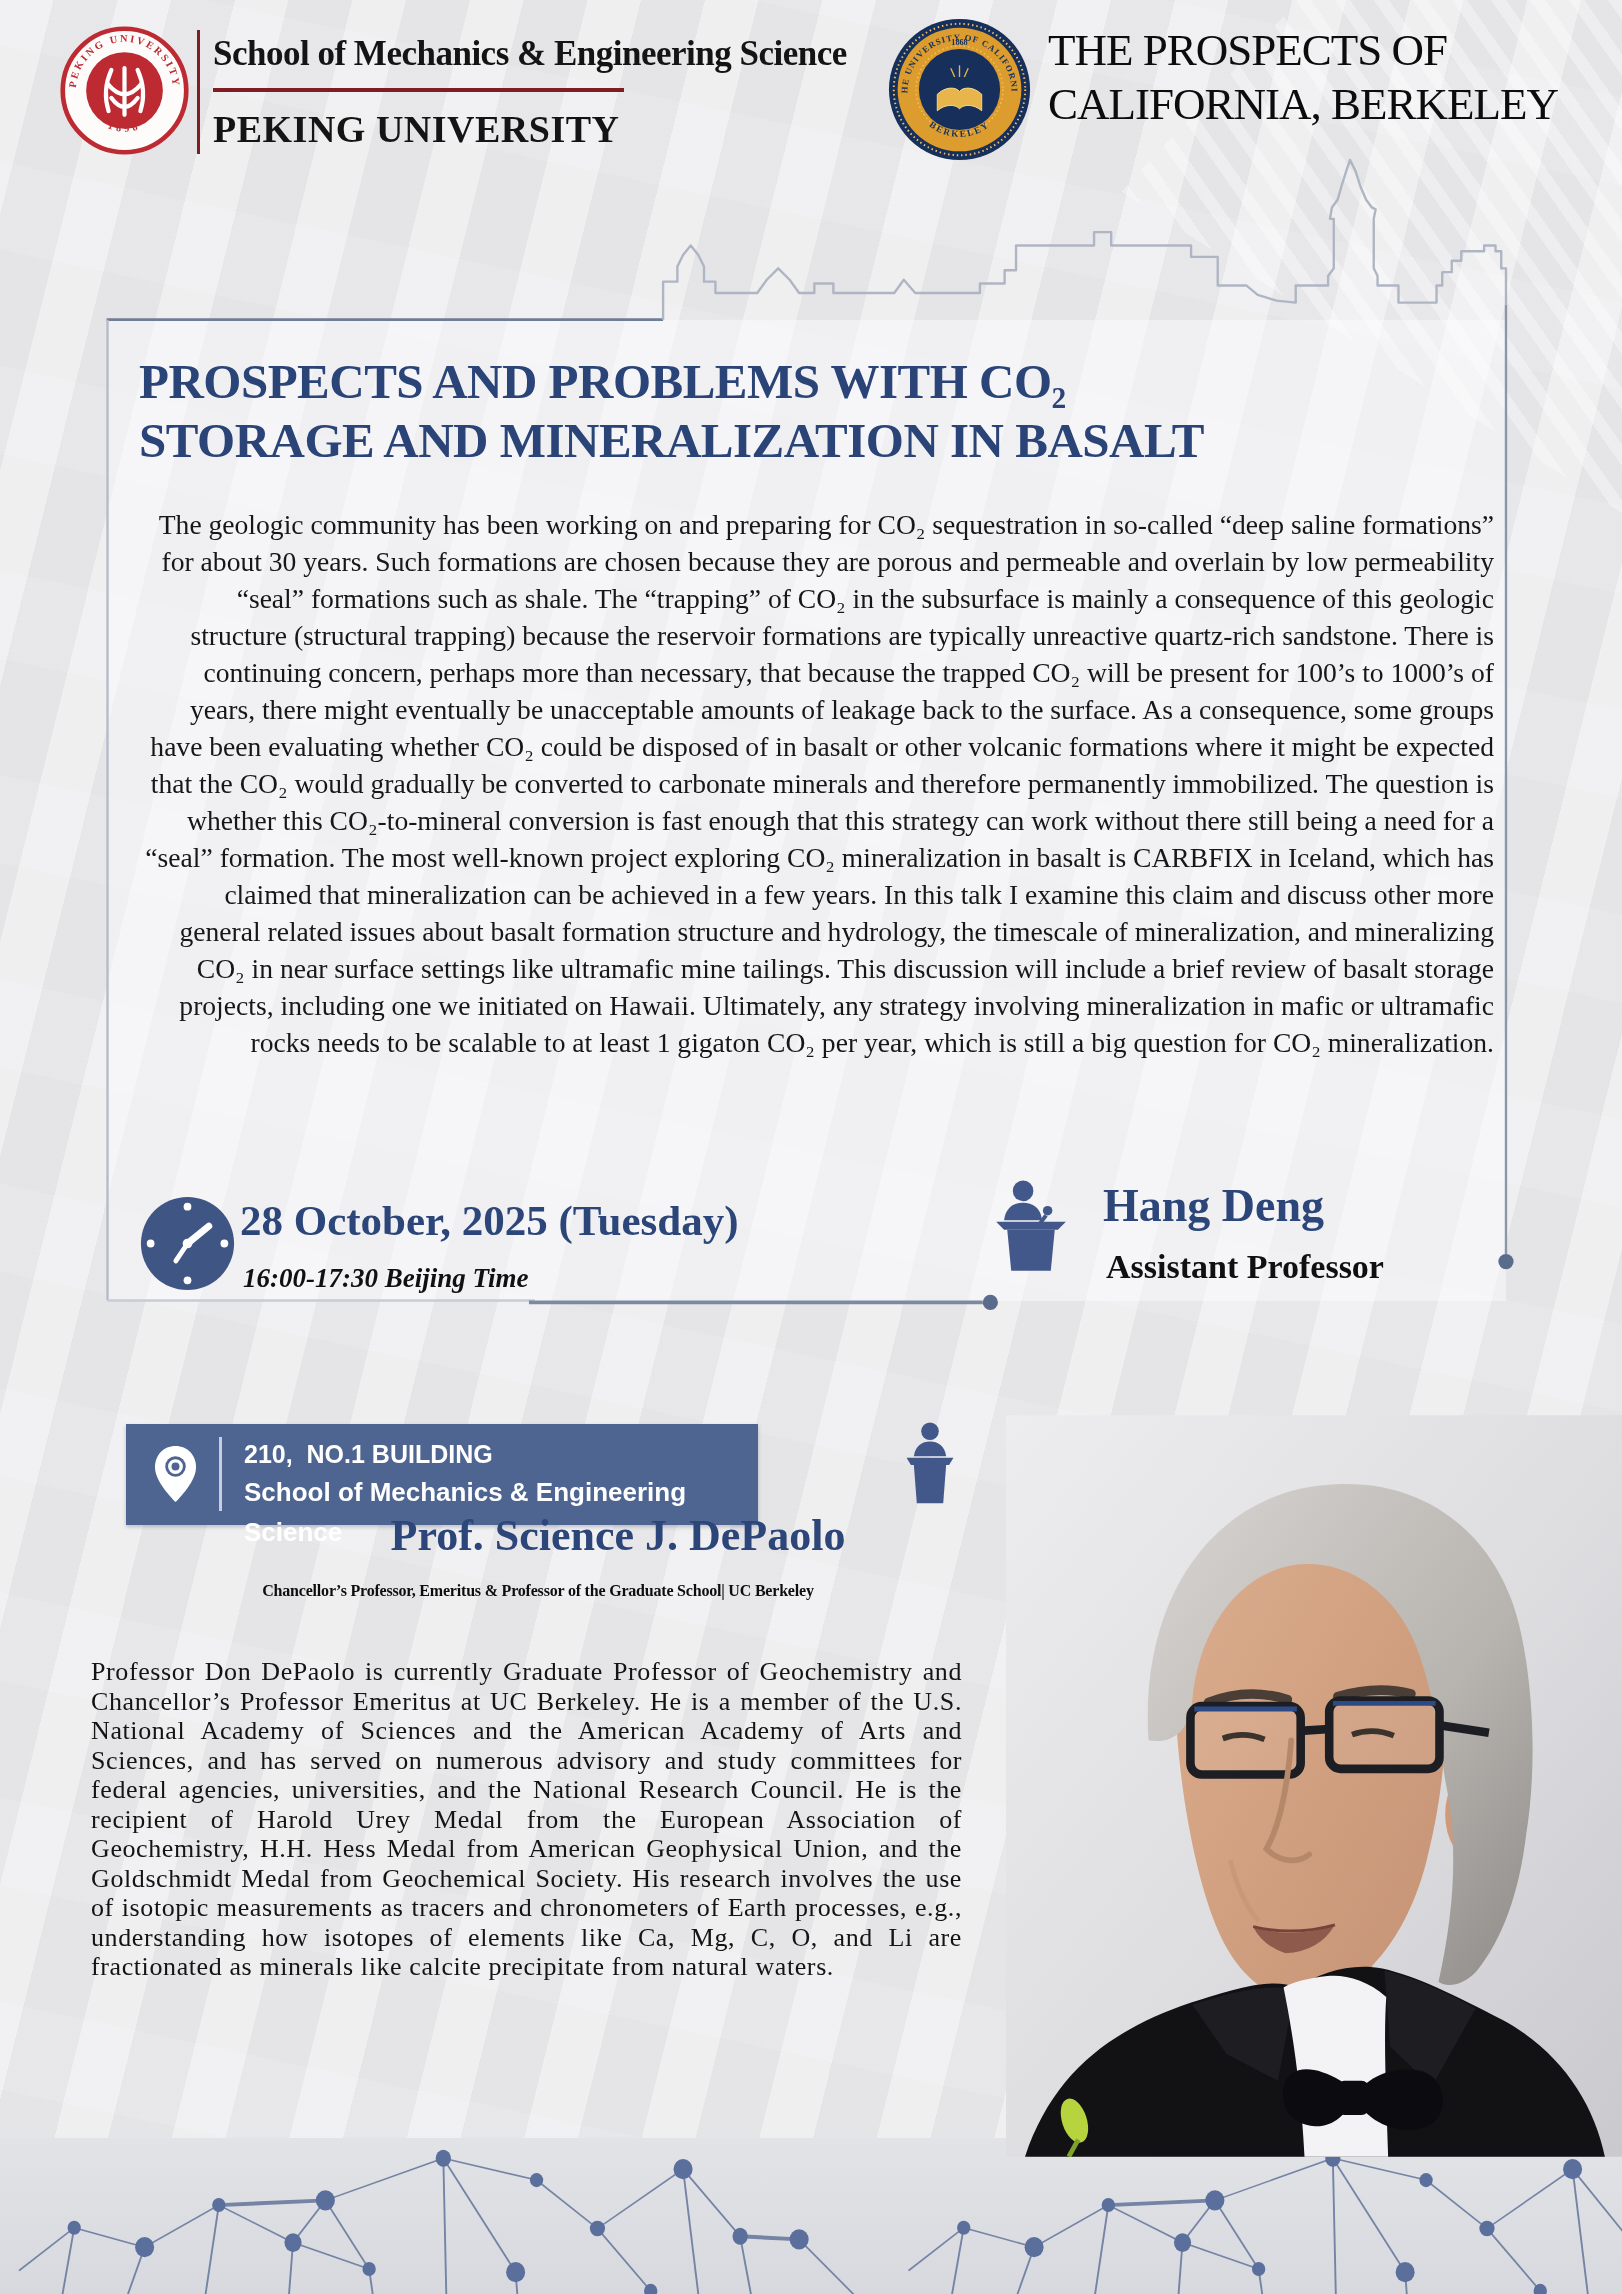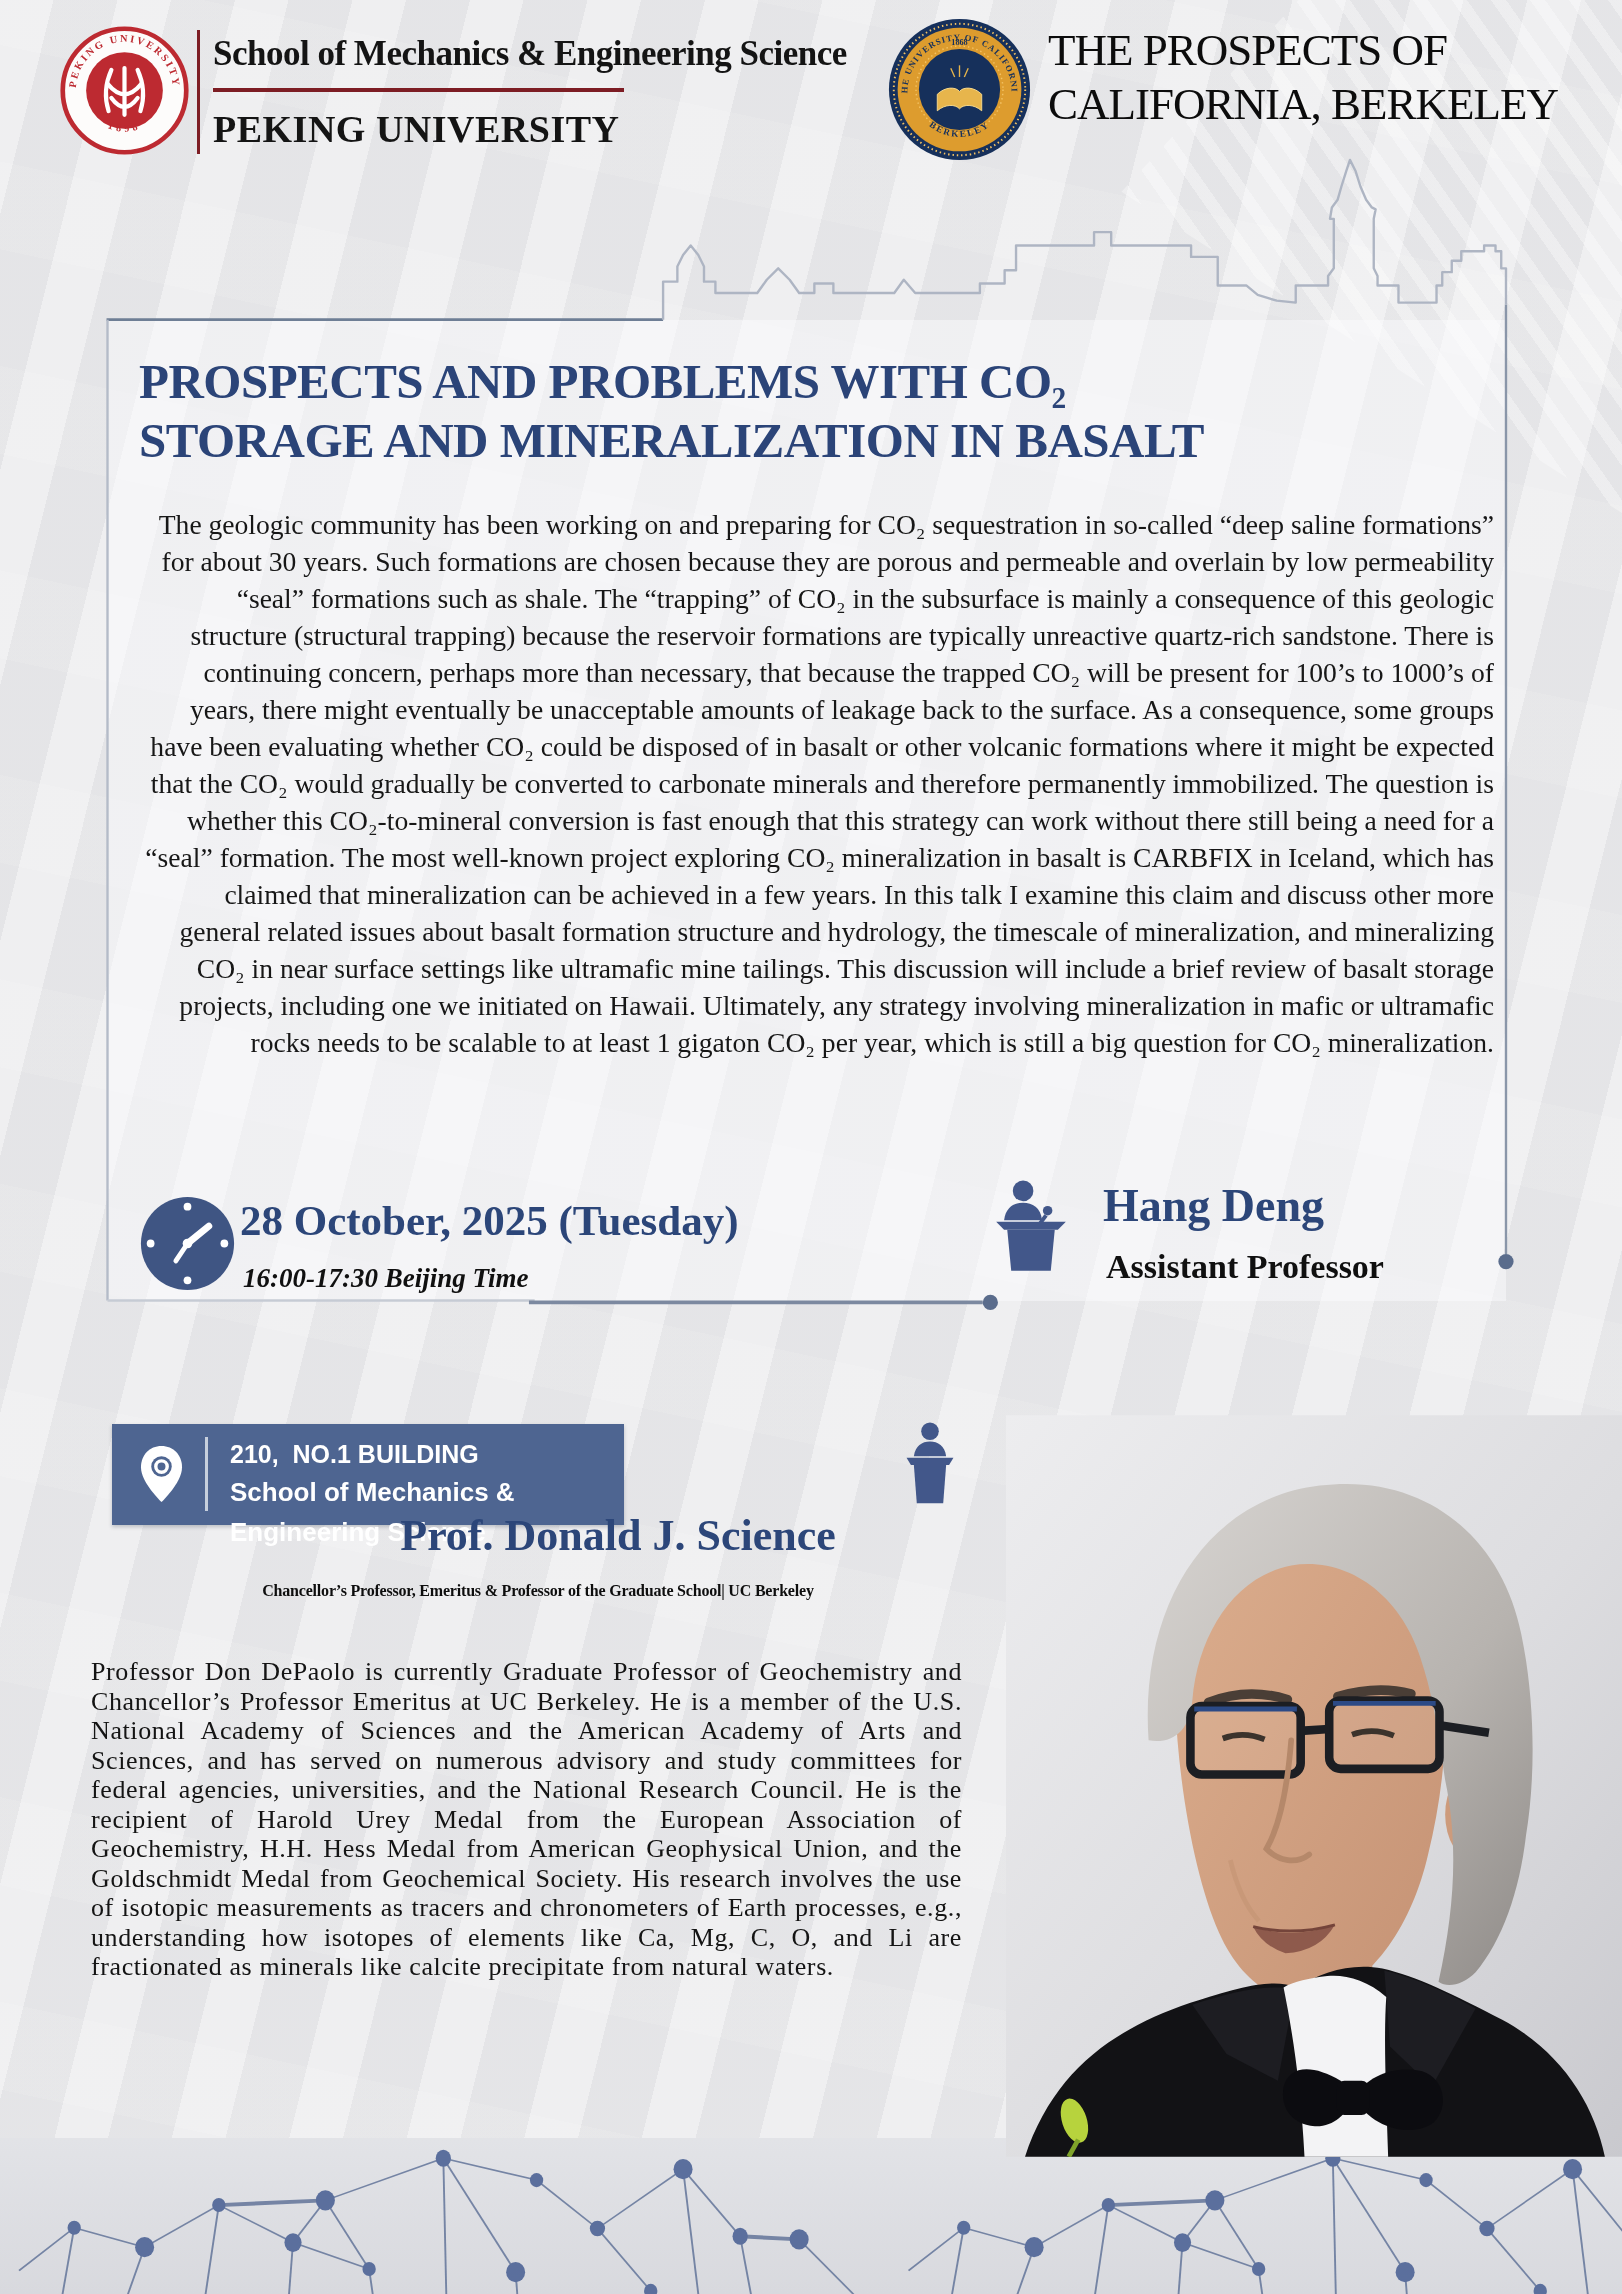--- a/index.html
+++ b/index.html
@@ -45,21 +45,21 @@
 
   
   .clock{left:139px;top:1195px;width:97px;height:97px;z-index:3;}
   .date{left:240px;top:1196px;font-size:43px;font-weight:bold;color:#2c4679;z-index:3;}
   .time{left:243px;top:1263px;font-size:27px;font-weight:bold;color:#101010;z-index:3;font-style:italic;}
   .host-podium{left:987px;top:1179px;width:88px;height:95px;z-index:3;}
   .host-name{left:1103px;top:1179px;font-size:46px;font-weight:bold;color:#2c4679;z-index:3;}
   .host-title{left:1106px;top:1248px;font-size:34px;font-weight:bold;color:#101010;z-index:3;text-align:center;}
 
   
-  .banner{left:112px;top:1424px;width:512px;height:101px;background:#4e6591;z-index:3;box-shadow:0 1.9px 3.8px rgba(40,50,70,.25);}
+  .banner{left:126px;top:1424px;width:632px;height:101px;background:#4e6591;z-index:3;box-shadow:0 1.9px 3.8px rgba(40,50,70,.25);}
   .pin{position:absolute;left:21px;top:11.4px;width:57px;height:78px;}
   .banner-div{position:absolute;left:93px;top:13.3px;width:2.9px;height:74px;background:#c6cfdd;}
   .banner-text{position:absolute;left:118px;top:12.4px;color:#ffffff;font-family:"Liberation Sans",sans-serif;font-weight:bold;}
   .banner-room{font-size:25px;line-height:36px;white-space:pre-wrap;}
   .banner-school{font-size:26px;line-height:40px;}
   .speaker-podium{left:892px;top:1421px;width:76px;height:88px;z-index:3;}
 
   
   .speaker-name{left:228px;top:1510px;width:780px;text-align:center;font-size:44px;font-weight:bold;color:#2c4679;z-index:3;}
   .speaker-cred{left:86px;top:1582px;width:904px;text-align:center;font-size:16px;font-weight:bold;color:#0e0e0e;z-index:3;letter-spacing:-0.2px;}
@@ -212,21 +212,21 @@
     </div>
   </div>
 
   <svg class="abs speaker-podium" viewBox="0 0 100 120">
     <circle cx="50" cy="14" r="12" fill="#42578a"></circle>
     <path d="M28 48 C30 34 39 28 50 28 C61 28 70 34 72 48 Z" fill="#42578a"></path>
     <path d="M18 50 L82 50 L76 60 L24 60 Z" fill="#42578a"></path>
     <path d="M28 60 L72 60 L68 112 L32 112 Z" fill="#42578a"></path>
   </svg>
 
-  <div class="abs speaker-name">Prof. Donald J. Science</div>
+  <div class="abs speaker-name">Prof. Science J. DePaolo</div>
   <div class="abs speaker-cred">Chancellor’s Professor, Emeritus &amp; Professor of the Graduate School| UC Berkeley</div>
   <div class="abs bio">Professor Don DePaolo is currently Graduate Professor of Geochemistry and Chancellor’s Professor Emeritus at UC Berkeley. He is a member of the U.S. National Academy of Sciences and the American Academy of Arts and Sciences, and has served on numerous advisory and study committees for federal agencies, universities, and the National Research Council. He is the recipient of Harold Urey Medal from the European Association of Geochemistry, H.H. Hess Medal from American Geophysical Union, and the Goldschmidt Medal from Geochemical Society. His research involves the use of isotopic measurements as tracers and chronometers of Earth processes, e.g., understanding how isotopes of elements like Ca, Mg, C, O, and Li are fractionated as minerals like calcite precipitate from natural waters.</div>
 
   <svg class="abs photo" viewBox="0 0 648 780">
     <defs>
       <linearGradient id="pbg" x1="0" y1="0" x2="1" y2="1">
         <stop offset="0" stop-color="#ededef"></stop>
         <stop offset=".55" stop-color="#dddde0"></stop>
         <stop offset="1" stop-color="#c9c9ce"></stop>
       </linearGradient>

